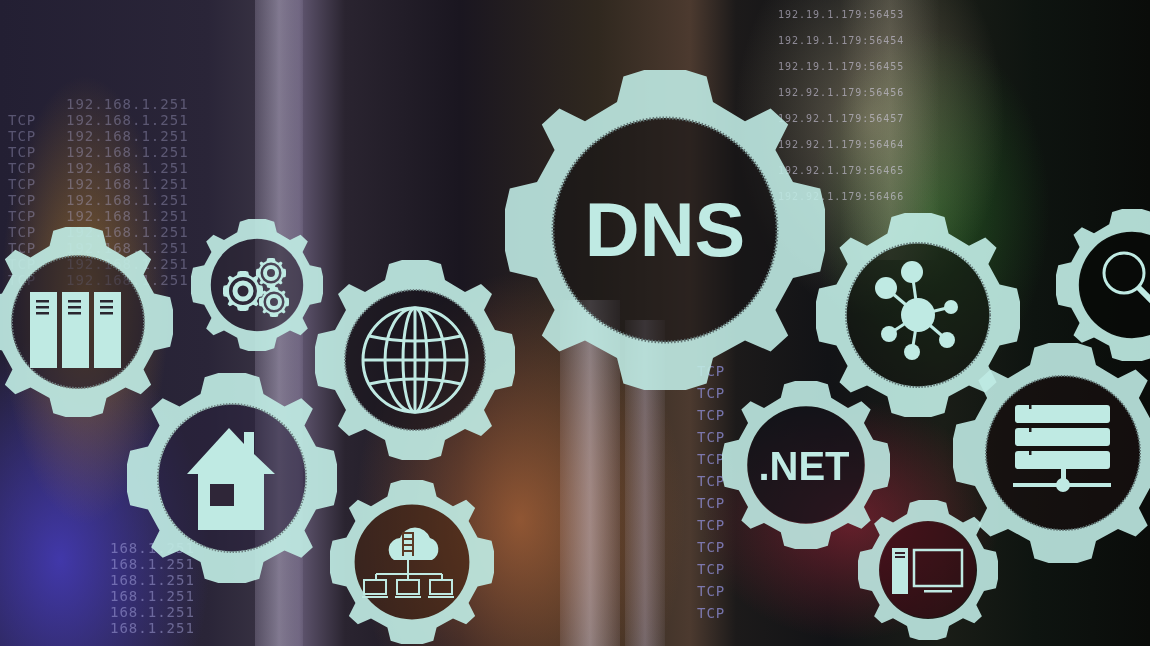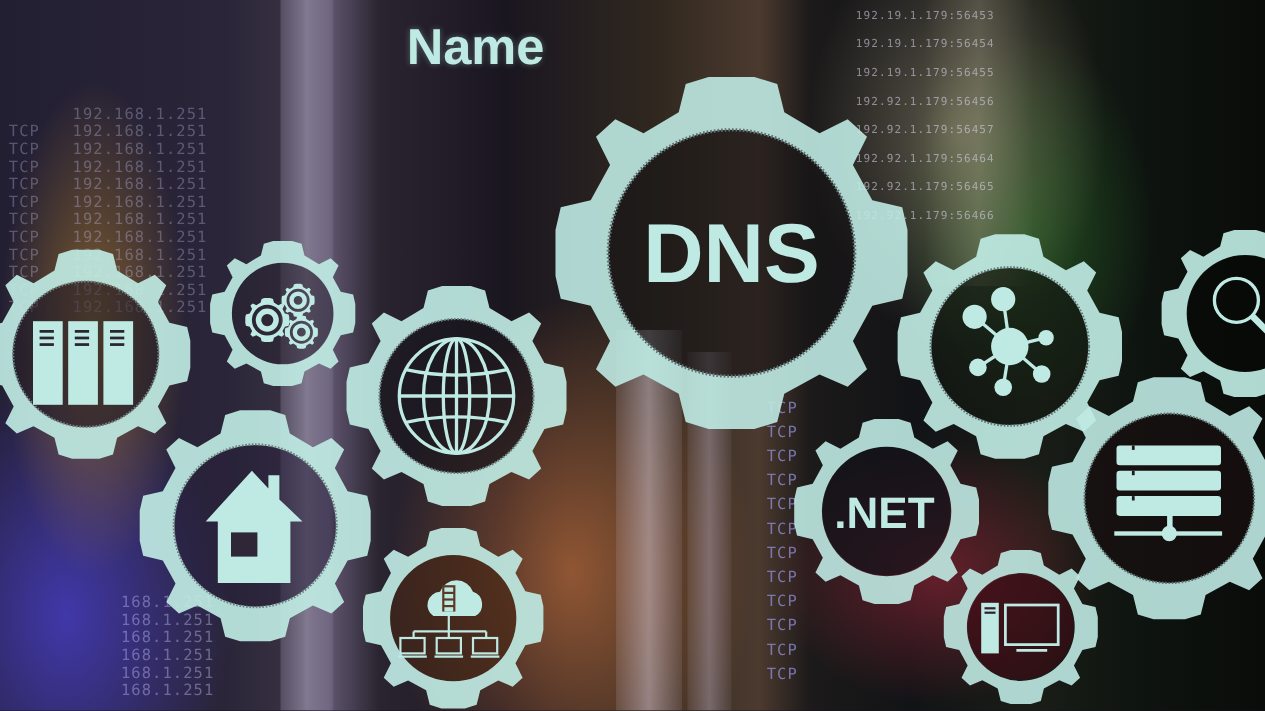--- a/index.html
+++ b/index.html
@@ -79,21 +79,20 @@
 TCP
 TCP
 TCP
 TCP
 TCP
 TCP
 TCP
 TCP</div>
 
   <div class="title">
-    <span>Name</span>
   </div>
 
   <svg class="layer" width="1150" height="646" viewBox="0 0 1150 646">
     <defs>
 
       <path id="gearShape" fill-rule="evenodd" d="
         M 0.13 -1 L 0.26 -0.96 L 0.3 -0.8 L 0.5 -0.68 L 0.66 -0.76 L 0.77 -0.66 L 0.69 -0.5 L 0.8 -0.3 L 0.97 -0.26 L 1 -0.13
         L 1 0.13 L 0.97 0.26 L 0.8 0.3 L 0.69 0.5 L 0.77 0.66 L 0.66 0.76 L 0.5 0.69 L 0.3 0.8 L 0.26 0.96 L 0.13 1
         L -0.13 1 L -0.26 0.96 L -0.3 0.8 L -0.5 0.69 L -0.66 0.76 L -0.77 0.66 L -0.69 0.5 L -0.8 0.3 L -0.97 0.26 L -1 0.13
         L -1 -0.13 L -0.97 -0.26 L -0.8 -0.3 L -0.69 -0.5 L -0.77 -0.66 L -0.66 -0.76 L -0.5 -0.68 L -0.3 -0.8 L -0.26 -0.96 L -0.13 -1 Z

